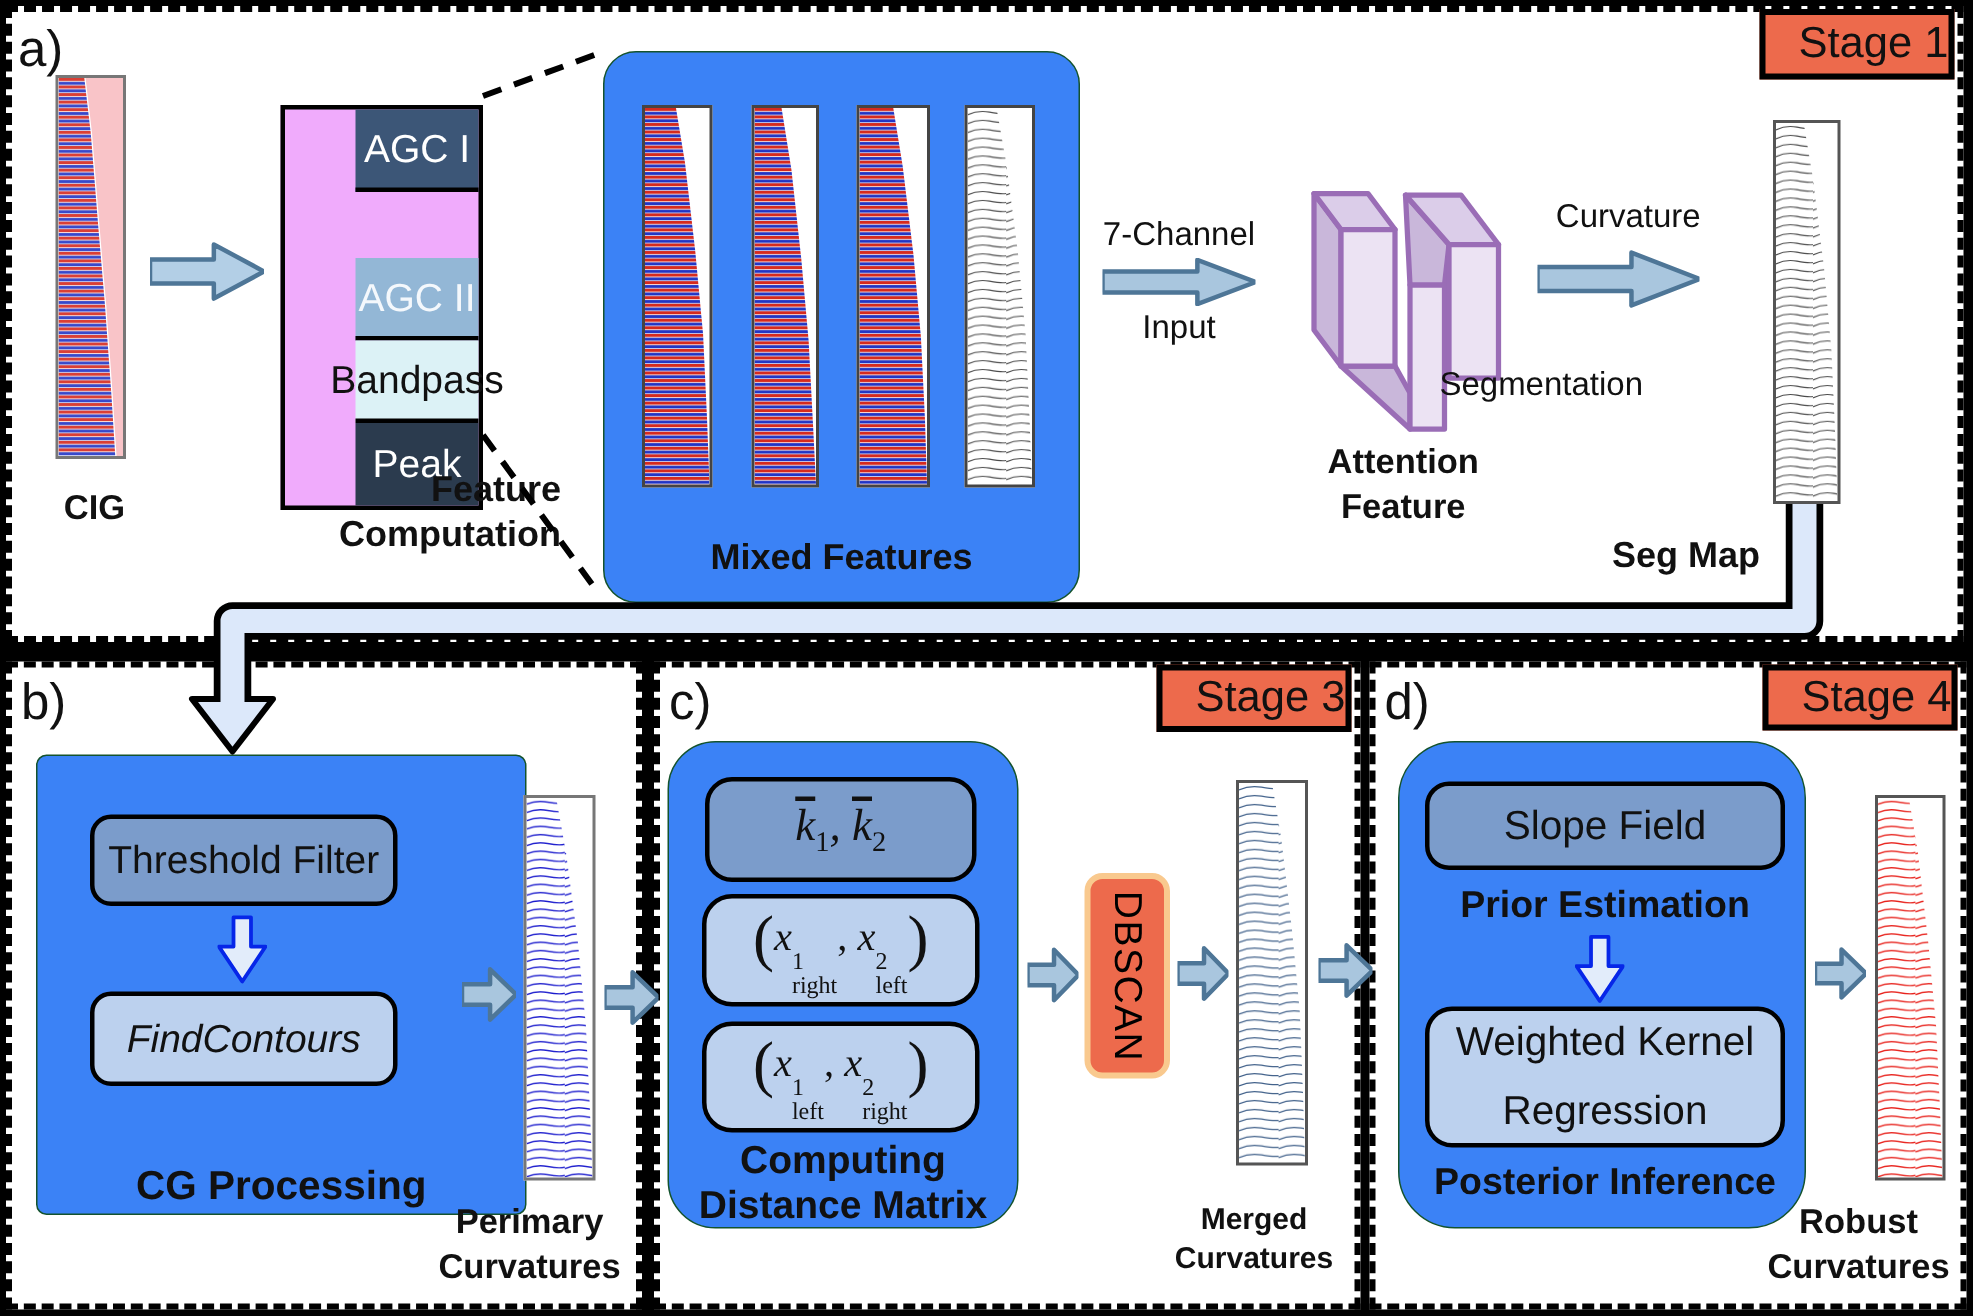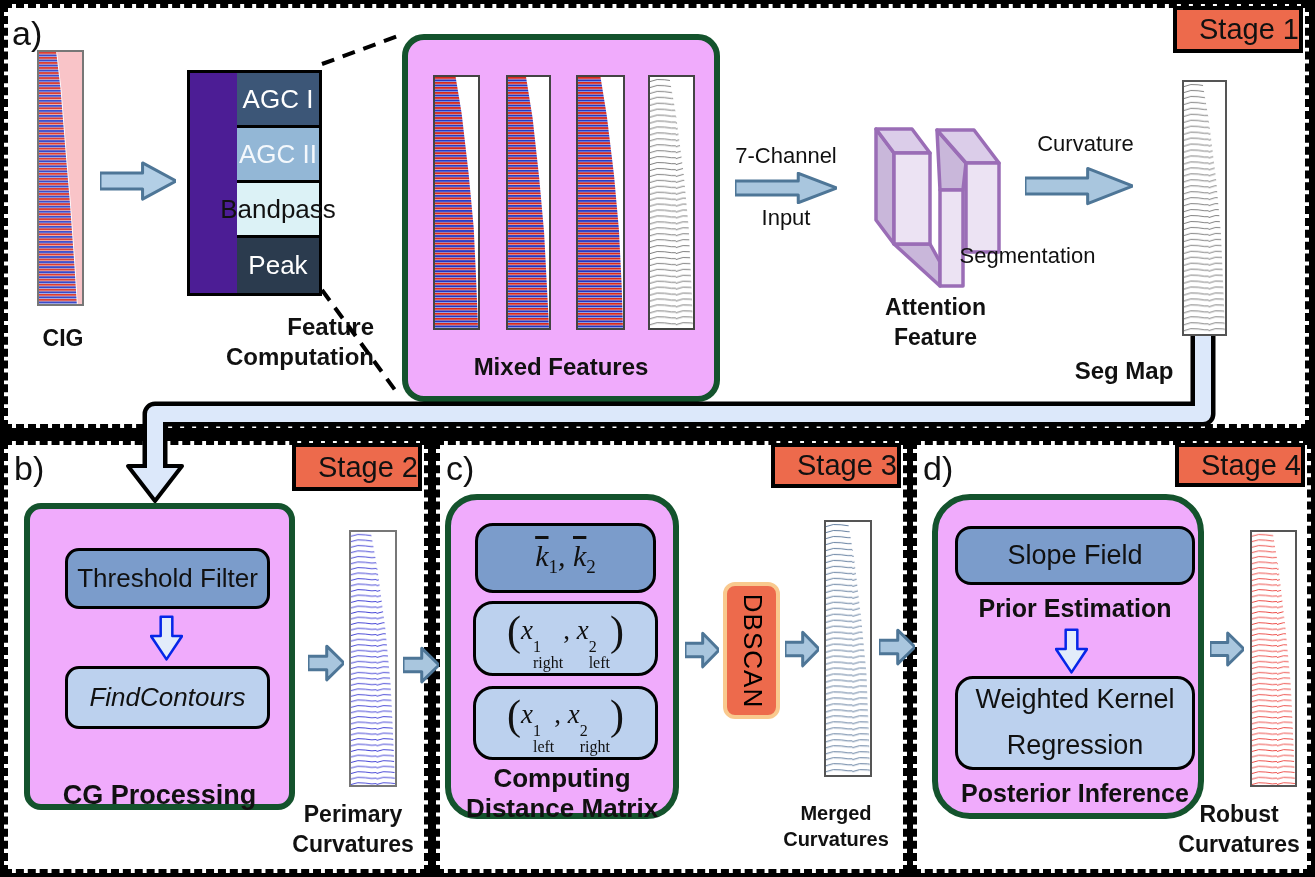--- a/index.html
+++ b/index.html
@@ -9,31 +9,31 @@
   #panel-a{left:4px;top:4px;width:1305px;height:424px;}
   #panel-b{left:4px;top:441px;width:424px;height:432px;}
   #panel-c{left:436px;top:441px;width:471px;height:432px;}
   #panel-d{left:913px;top:441px;width:398px;height:432px;}
   .abs{position:absolute;}
   .panel-letter{font-size:34px;color:#111;}
   .stage-badge{position:absolute;background:#ed6a4c;border:4px solid #000;box-sizing:border-box;
                display:flex;align-items:center;justify-content:flex-end;font-size:29px;}
   .blab{font-weight:bold;text-align:center;line-height:1.25;}
   .alab{text-align:center;font-size:22px;line-height:1.1;}
-  .container-box{position:absolute;background:#f0abfc;border:6px solid #14532d;box-sizing:border-box;}
+  .container-box{position:absolute;background:#3b82f6;border:1px solid #14532d;box-sizing:border-box;}
   .cbox{position:absolute;box-sizing:border-box;border:3px solid #000;border-radius:14px;
         display:flex;align-items:center;justify-content:center;text-align:center;}
   .cbox-dark{background:#7b9ccb;}
   .cbox-light{background:#bcd1ee;}
-  .stack{position:absolute;border:3px solid #000;box-sizing:border-box;background:#4c1d95;padding-left:47px;}
+  .stack{position:absolute;border:3px solid #000;box-sizing:border-box;background:#f0abfc;padding-left:47px;}
   .stack-row{height:55px;display:flex;align-items:center;justify-content:center;
              font-size:26px;border-bottom:3px solid #000;box-sizing:border-box;}
   .stack-row:last-child{border-bottom:none;}
   .row-agc1{background:#3c5677;color:#fff;}
-  .row-agc2{background:#93b7d6;color:#f4f8fc;}
+  .row-agc2{background:#93b7d6;color:#f4f8fc;margin-top:44px;}
   .row-band{background:#dcf2f6;color:#111;}
   .row-peak{background:#2b3b4e;color:#fff;}
   .gather{position:absolute;border:2px solid #555;box-sizing:border-box;display:block;background:#fff;}
   .dbscan-box{position:absolute;background:#ed6a4c;border:4px solid #f9c98e;border-radius:12px;box-sizing:border-box;}
   .dbscan-text{position:absolute;left:50%;top:50%;transform:translate(-50%,-50%) rotate(90deg);
                font-size:26px;letter-spacing:1px;color:#000;white-space:nowrap;}
   svg{display:block;}
   .overlay{position:absolute;left:0;top:0;z-index:5;pointer-events:none;}
   .zimg{z-index:9;}
 </style>
@@ -132,25 +132,22 @@
     <div class="abs alab" style="left:942px;top:212px;width:155px;margin-top:24px;">Segmentation</div>
 
     <svg class="gather zimg" style="left:1174px;top:72px;border-color:#555;" width="45" height="256" viewBox="0 0 100 550" preserveAspectRatio="none">
       <polygon points="0,0 45,0 60,80 78,210 90,330 96,450 100,550 0,550" fill="url(#patLineG)"></polygon>
     </svg>
     <div class="abs blab" style="left:1052px;top:348px;width:128px;font-size:24px;">Seg Map</div>
   </div>
 
   <div class="panel" id="panel-b">
     <div class="abs panel-letter" style="left:6px;top:4px;">b)</div>
-    <div class="stage-badge" style="right:2px;top:-2px;width:130px;height:48px;">
-      <span>Stage 2</span>
-    </div>
-
-    <div class="container-box" style="left:16px;top:58px;width:271px;height:307px;border-radius:17px;">
+
+    <div class="container-box" style="left:16px;top:58px;width:327px;height:307px;border-radius:7px;">
       <div class="cbox cbox-dark" style="left:35px;top:39px;width:205px;height:61px;font-size:26px;">
         <span>Threshold Filter</span>
       </div>
       <svg class="abs" style="left:120px;top:106px;" width="33" height="46" viewBox="0 0 34 46">
         <polygon points="11,1 23,1 23,21 33,21 17,45 1,21 11,21" fill="#e2ecfa" stroke="#0626e8" stroke-width="2.6" stroke-linejoin="round"></polygon>
       </svg>
       <div class="cbox cbox-light" style="left:35px;top:157px;width:205px;height:63px;font-size:26px;font-style:italic;">
         <span>FindContours</span>
       </div>
       <div class="abs blab" style="left:0;top:270px;width:100%;font-size:27px;">CG Processing</div>

